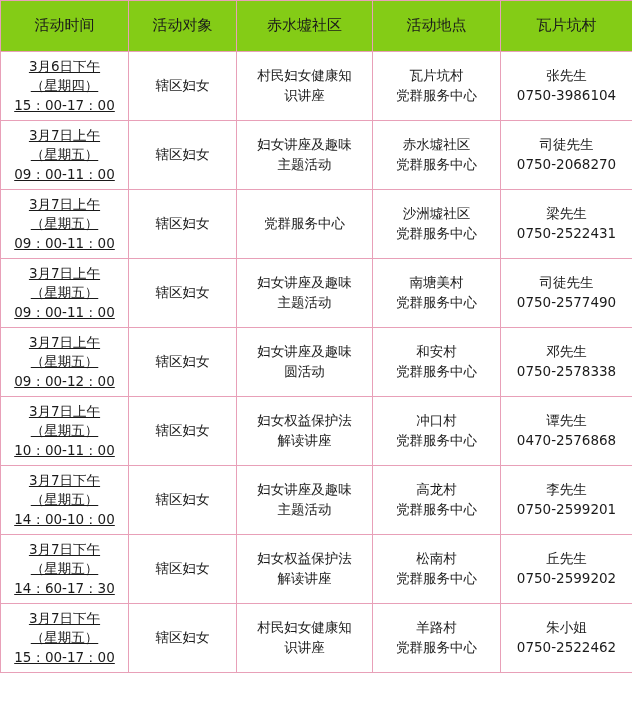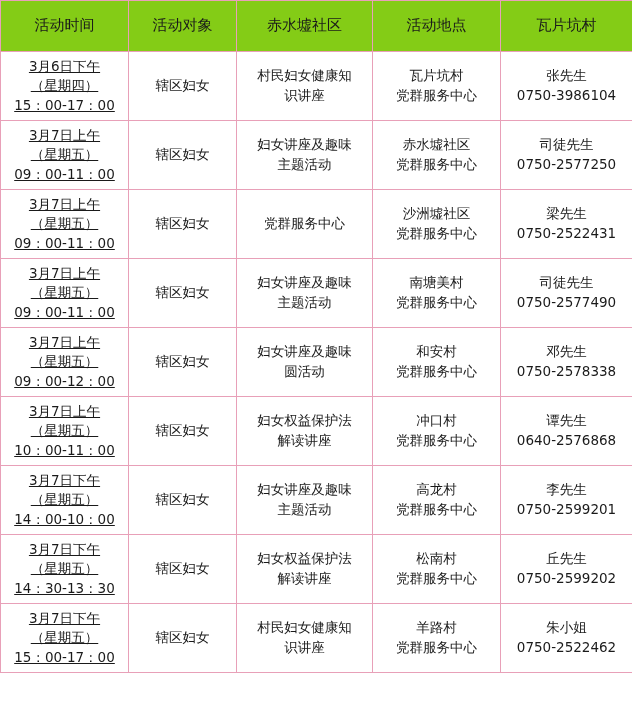--- a/index.html
+++ b/index.html
@@ -138,21 +138,21 @@
         </td>
         <td class="place">
           <span class="cell-lines">
             <span class="ln">赤水墟社区</span>
             <span class="ln">党群服务中心</span>
           </span>
         </td>
         <td class="phone">
           <span class="cell-lines">
             <span class="ln">司徒先生</span>
-            <span class="ln">0750-2577250</span>
+            <span class="ln">0750-2068270</span>
           </span>
         </td>
       </tr>
 
       <tr>
         <td class="time">
           <span class="cell-lines">
             <span class="ln">3月7日上午</span>
             <span class="ln">（星期五）</span>
             <span class="ln">09：00-11：00</span>
@@ -253,21 +253,21 @@
         </td>
         <td class="place">
           <span class="cell-lines">
             <span class="ln">冲口村</span>
             <span class="ln">党群服务中心</span>
           </span>
         </td>
         <td class="phone">
           <span class="cell-lines">
             <span class="ln">谭先生</span>
-            <span class="ln">0640-2576868</span>
+            <span class="ln">0470-2576868</span>
           </span>
         </td>
       </tr>
 
       <tr>
         <td class="time">
           <span class="cell-lines">
             <span class="ln">3月7日下午</span>
             <span class="ln">（星期五）</span>
             <span class="ln">14：00-10：00</span>
@@ -292,21 +292,21 @@
             <span class="ln">0750-2599201</span>
           </span>
         </td>
       </tr>
 
       <tr>
         <td class="time">
           <span class="cell-lines">
             <span class="ln">3月7日下午</span>
             <span class="ln">（星期五）</span>
-            <span class="ln">14：30-13：30</span>
+            <span class="ln">14：60-17：30</span>
           </span>
         </td>
         <td class="target">辖区妇女</td>
         <td class="content">
           <span class="cell-lines">
             <span class="ln">妇女权益保护法</span>
             <span class="ln">解读讲座</span>
           </span>
         </td>
         <td class="place">

